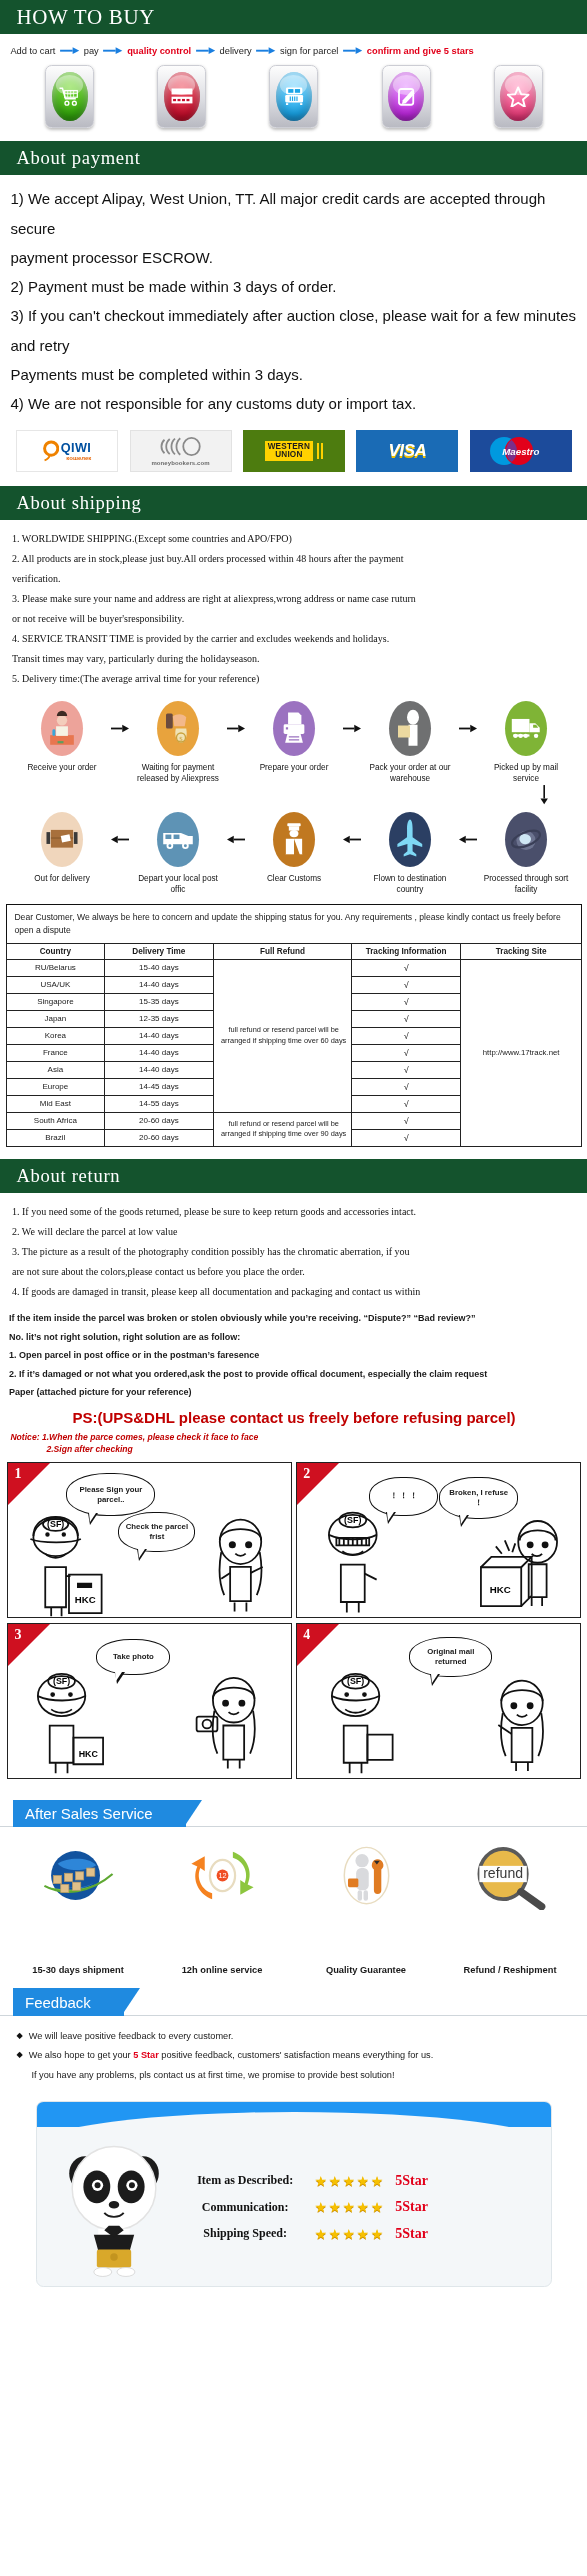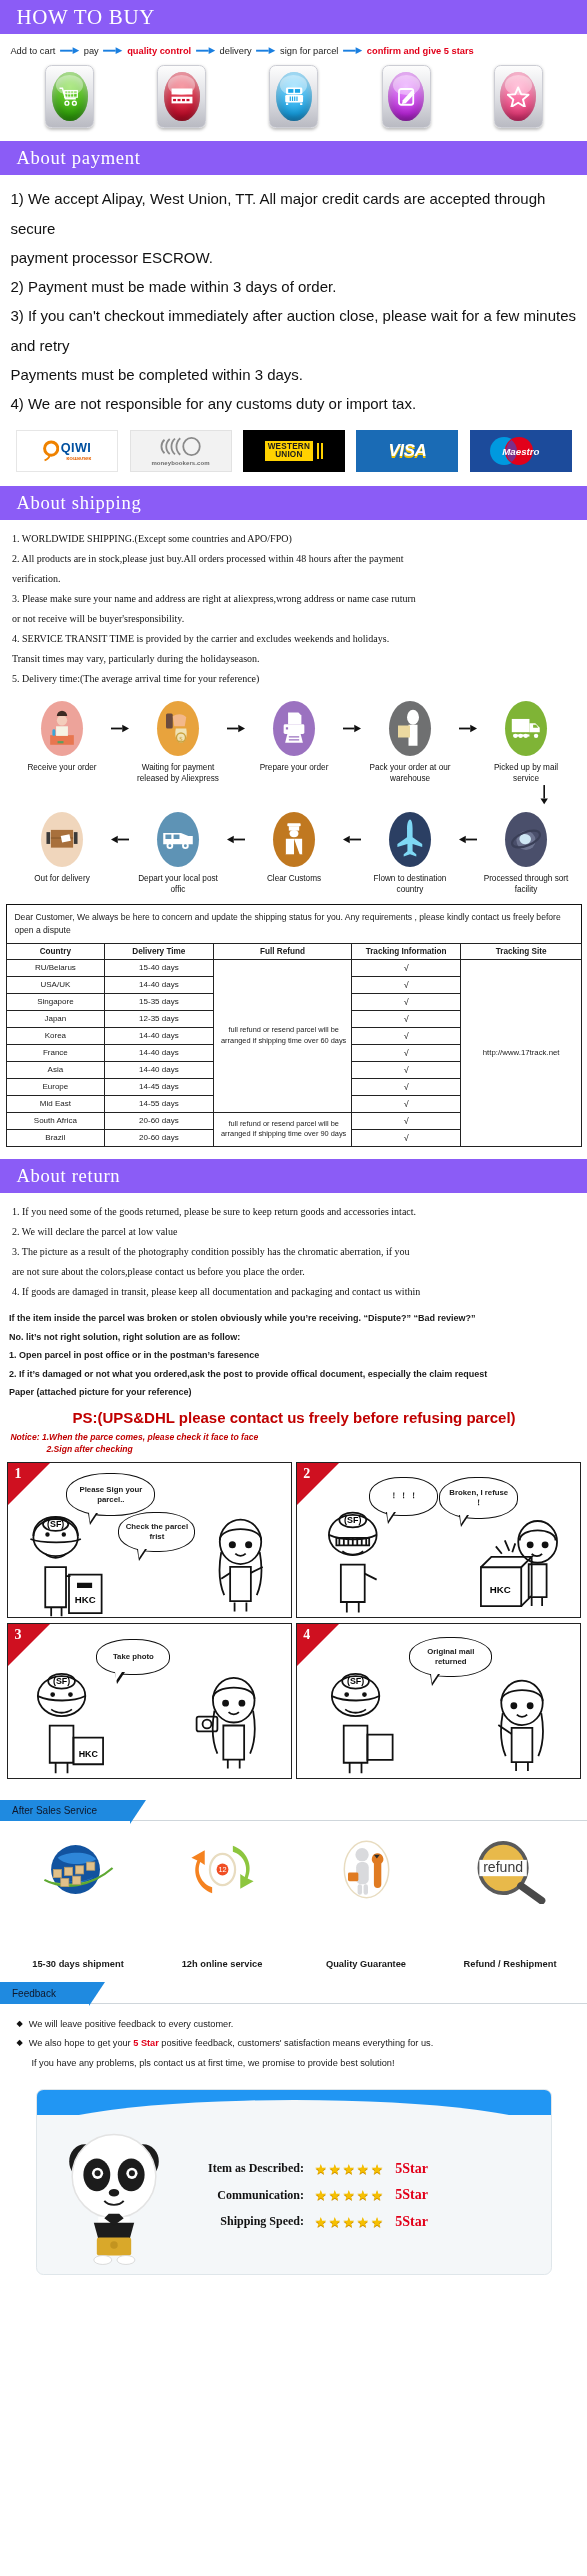--- a/index.html
+++ b/index.html
@@ -7,21 +7,21 @@
     width: 588px;
     background: #ffffff;
     font-family: "Liberation Sans", sans-serif;
     color: #1a1a1a;
     -webkit-font-smoothing: antialiased;
   }
   .page { width: 588px; position: relative; }
 
   
   .banner {
-    background: #8b5cf6;
+    background: #14532d;
     height: 34px;
     display: flex;
     align-items: center;
     padding-left: 16.4px;
   }
   .banner-title {
     font-family: "Liberation Serif", serif;
     color: #ffffff;
     font-size: 21px;
     letter-spacing: 0.7px;
@@ -95,21 +95,21 @@
     display: flex; justify-content: space-around; align-items: center;
     padding: 7.4px 10.4px 13.4px 10.4px;
   }
   .pay-card {
     width: 102px; height: 42px;
     display: flex; align-items: center; justify-content: center;
     font-weight: bold; overflow: hidden; position: relative;
   }
   .pay-qiwi { background: #ffffff; border: 0.7px solid #e6e6e6; }
   .pay-mb { background: #f2f2f2; border: 0.7px solid #e2e2e2; }
-  .pay-wu { background: #000000; }
+  .pay-wu { background: #4d7c0f; }
   .pay-visa { background: #1a6bb5; }
   .pay-maestro { background: #1c4b9b; }
   .wu-txt {
     background: #ffd200; color: #1c1c1c; font-size: 8.2px; line-height: 1.05;
     padding: 1.5px 3px; letter-spacing: 0.2px; text-align: center;
     font-family: "Liberation Sans", sans-serif; font-weight: bold;
   }
   .visa-txt {
     color:#fff; font-style: italic; font-size: 17px; letter-spacing: -0.4px;
     font-family: "Liberation Sans", sans-serif; font-weight: bold;
@@ -194,22 +194,22 @@
   }
   .bubble::before {
     content:""; position:absolute; bottom: -6.7px; left: 25%; z-index: 2;
     border-top: 9.7px solid #fff; border-left: 1.5px solid transparent; border-right: 6.7px solid transparent;
   }
   .figure { position: absolute; z-index: 3; }
 
   
   .ribbon-wrap { position: relative; margin-top: 10.4px; }
   .ribbon {
-    display:inline-block; background: #1f8ae0; color:#0f172a; font-size: 10px;
-    padding: 5.2px 33px 5.2px 12px; position: relative;
+    display:inline-block; background: #1f8ae0; color:#ffffff; font-size: 15px;
+    padding: 5.2px 33px 5.2px 12px; position: relative; margin-left: 13px;
   }
   .ribbon::after {
     content:""; position:absolute; right: -16.4px; top:0; width:0; height:0;
     border-left: 16.4px solid #1f8ae0; border-bottom: 24.6px solid transparent;
   }
   .ribbon-line { border-bottom: 0.7px solid #cfd6db; margin-top: -0.7px; }
 
   
   .svc-row { display:flex; justify-content: space-around; padding: 13.4px 6px 3px 6px; }
   .svc-cell { width: 134px; display:flex; flex-direction:column; align-items:center;gap:48px; }
@@ -229,21 +229,21 @@
   .panda-top { height: 25px; background: #2196f3; position: relative; }
   .panda-top::after {
     content:""; position: absolute; left:0; right:0; top: 10.4px; height: 33px;
     background: #f4f7f9; border-radius: 50% / 100% 100% 0 0;
   }
   .panda-body { display:flex; align-items:center; height: 161px; padding: 0 7.4px 0 18px; }
   .ratings { flex: 1; padding-left: 13.4px; }
   .rating-row { display:flex; align-items:center; margin: 10.4px 0; }
   .rating-name {
     font-family: "Liberation Serif", serif; font-weight: bold; font-size: 12px;
-    width: 128px; text-align: right; padding-right: 10.4px; color:#111;
+    width: 128px; text-align: center; padding-right: 10.4px; color:#111;
   }
   .stars { display:flex; gap: 1.5px; }
   .star5 { font-size: 14px; color: #f6c002; text-shadow: 0 0.7px 0 #c98b00; line-height:1; }
   .star-txt {
     color:#e2001a; font-weight: bold; font-size: 14px; margin-left: 12px;
     font-family: "Liberation Serif", serif;
   }
 </style>
 </head>
 <body>

